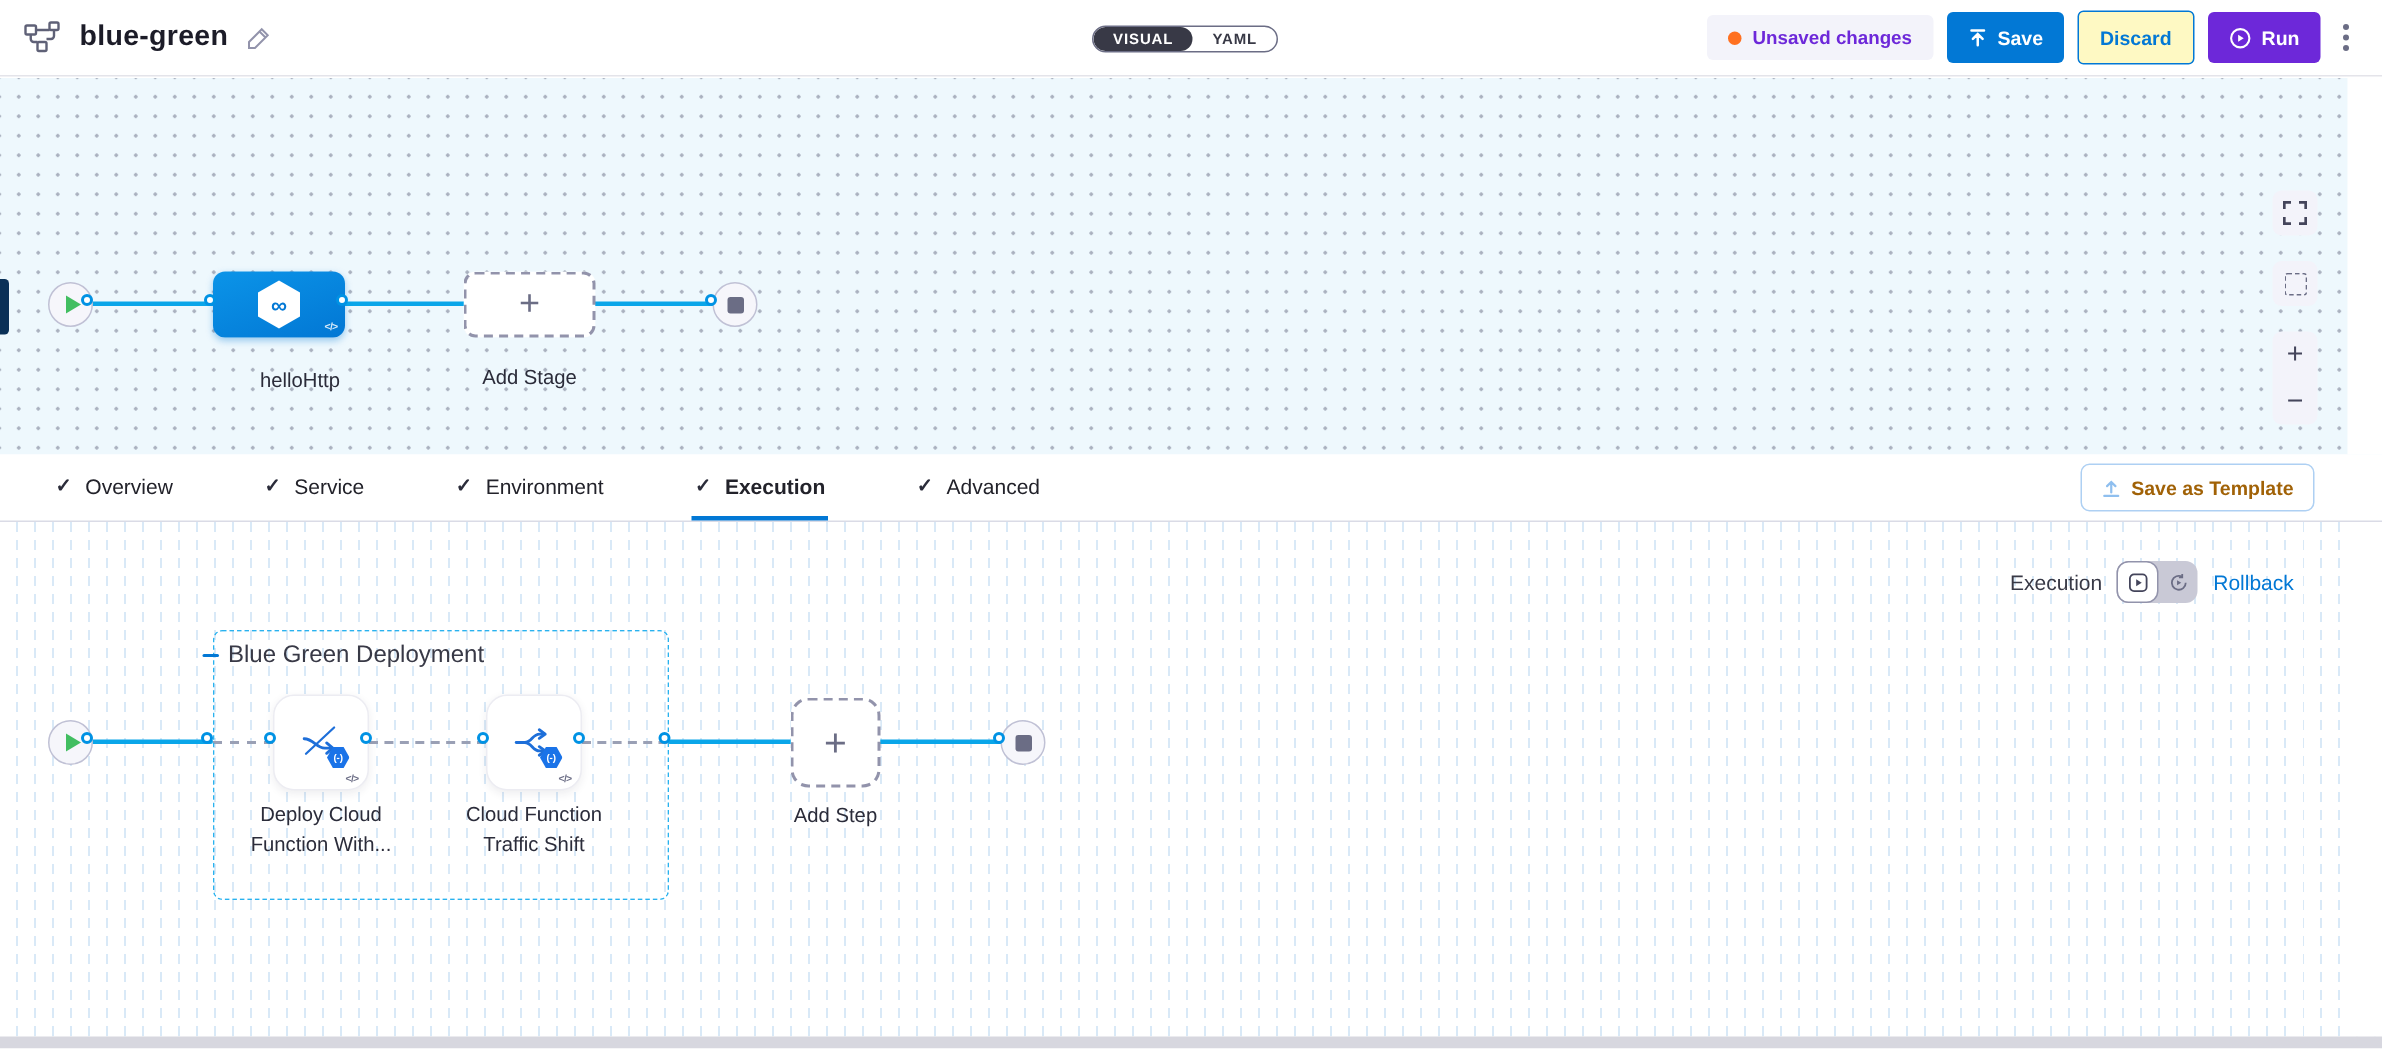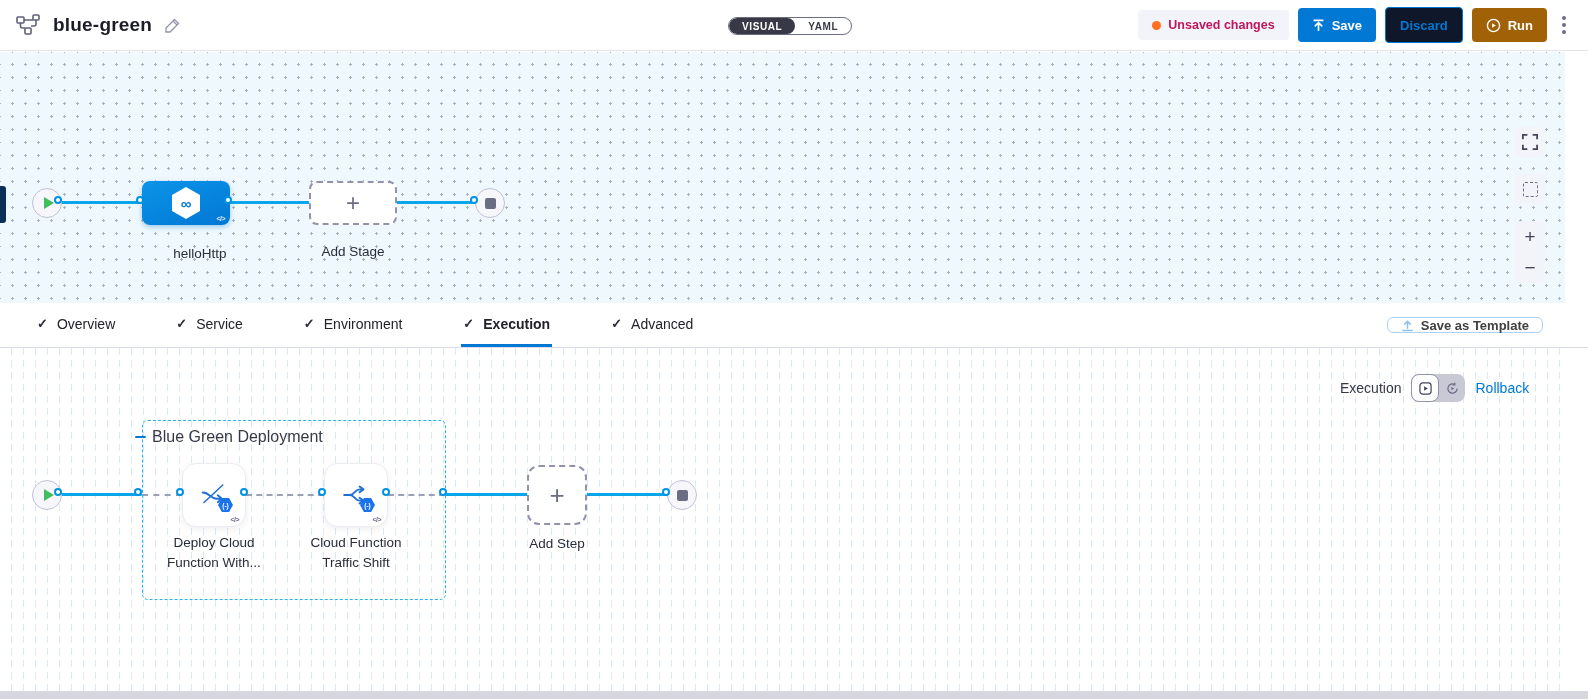--- a/index.html
+++ b/index.html
@@ -9,26 +9,26 @@
   .header{position:absolute;top:0;left:0;width:1588px;height:51px;background:#fff;border-bottom:1px solid #e4e4ea;display:flex;align-items:center;padding:0 16px;z-index:30}
   .h-left{display:flex;align-items:center;gap:13px}
   .pipeline-ic{color:#5f6177;display:flex}
   .title{font-size:19px;font-weight:700;color:#1c1c28;letter-spacing:.2px}
   .pencil{color:#9293ab;display:flex;cursor:pointer}
   .mode-toggle{position:absolute;left:728px;top:17px;display:flex;height:18px;border:1px solid #6b6d85;border-radius:10px;background:#fff;overflow:hidden;cursor:pointer}
   .seg{font-size:10px;font-weight:700;letter-spacing:.6px;display:flex;align-items:center;justify-content:center;padding:0 13px}
   .seg.dark{background:#383946;color:#fff;border-radius:10px}
   .seg.light{color:#383946}
   .h-right{margin-left:auto;display:flex;align-items:center;gap:9px}
-  .unsaved{background:#f3f3fa;border-radius:4px;height:30px;display:flex;align-items:center;gap:7px;padding:0 14px;font-size:12.5px;font-weight:700;color:#be185d}
+  .unsaved{background:#f3f3fa;border-radius:4px;height:30px;display:flex;align-items:center;gap:7px;padding:0 14px;font-size:12.5px;font-weight:700;color:#6d28d9}
   .unsaved .dot{width:9px;height:9px;border-radius:50%;background:#ff7020}
   .btn{height:30px;border-radius:4px;border:none;font-size:13px;font-weight:700;display:flex;align-items:center;gap:7px;padding:17px 14px;cursor:pointer;font-family:"Liberation Sans",sans-serif}
   .btn-save{background:#0278d5;color:#fff}
-  .btn-discard{background:#0f172a;color:#0278d5;border:1px solid #0278d5}
-  .btn-run{background:#a16207;color:#fff}
+  .btn-discard{background:#fef9c3;color:#0278d5;border:1px solid #0278d5}
+  .btn-run{background:#6d28d9;color:#fff}
   .kebab{display:flex;flex-direction:column;gap:3px;padding:4px 6px;cursor:pointer}
   .kebab i{width:4px;height:4px;border-radius:50%;background:#6b6d85}
 
   
   .canvas-top{position:absolute;top:52px;left:0;width:1588px;height:251px;background-color:#eef8fd;background-image:radial-gradient(circle,#a9b0be 1px,transparent 1.3px);background-size:13px 13px;background-position:6px 6px;overflow:hidden}
   .gutter{position:absolute;top:0;right:0;width:23px;height:100%;background:#fff}
   .left-strip{position:absolute;left:0;top:134px;width:6px;height:37px;background:#0a3057;border-radius:0 3px 3px 0}
   .line{position:absolute;height:3px;background:#0aa6e9;border-radius:2px;z-index:1}
   .dline{position:absolute;height:0;border-top:2px dashed #9aa0b5;z-index:1}
   .ring{position:absolute;width:8px;height:8px;background:#fff;border:2.5px solid #0092e4;border-radius:50%;z-index:6}
@@ -44,21 +44,21 @@
   .ctl-btn{position:absolute;left:1515px;width:30px;height:30px;background:#f3f3fa;border-radius:6px;display:flex;align-items:center;justify-content:center;cursor:pointer;color:#44455b}
   .zoom-panel{position:absolute;left:1515px;top:169px;width:30px;height:62px;background:#f3f3fa;border-radius:6px;display:flex;flex-direction:column;align-items:center;justify-content:space-around;cursor:pointer}
   .zoom-glyph{font-size:19px;color:#44455b;line-height:1;cursor:pointer}
   .marquee-ic{width:15px;height:15px;border:1.6px dashed #6b6d85;border-radius:2px}
 
   
   .tabbar{position:absolute;top:303px;left:0;width:1588px;height:45px;background:#fff;border-bottom:1px solid #dadbe6;display:flex;align-items:stretch;padding-left:35px;z-index:20}
   .tab{display:flex;align-items:center;gap:9px;font-size:14px;color:#22222a;border-bottom:3px solid transparent;margin-right:57px;cursor:pointer;padding:0 2px}
   .tab .chk{font-size:13px;color:#2b2c3a;font-weight:700}
   .tab.active{font-weight:700;border-bottom-color:#0278d5}
-  .save-template{margin-left:auto;margin-right:45px;align-self:center;height:16px;display:flex;align-items:center;gap:7px;border:1px solid #aed0f3;border-radius:6px;padding:0 13px;color:#404040;font-size:13px;font-weight:700;background:#fff;cursor:pointer}
+  .save-template{margin-left:auto;margin-right:45px;align-self:center;height:32px;display:flex;align-items:center;gap:7px;border:1px solid #aed0f3;border-radius:6px;padding:0 13px;color:#a16207;font-size:13px;font-weight:700;background:#fff;cursor:pointer}
 
   
   .canvas-bottom{position:absolute;top:348px;left:0;width:1588px;height:343px;background:#fff;overflow:hidden;
     background-image:repeating-linear-gradient(to bottom,transparent 0 7px,#ffffff 7px 12px),repeating-linear-gradient(to right,transparent 0 11px,#d9e9f7 11px 12px)}
   .exec-row{position:absolute;top:26px;left:1340px;display:flex;align-items:center;gap:10px;z-index:10}
   .exec-label{font-size:14px;color:#383946}
   .mode-sw{width:54px;height:28px;background:#c9c9d6;border-radius:8px;display:flex;align-items:center;cursor:pointer}
   .mode-sw .knob{width:28px;height:28px;background:#fff;border:1px solid #9293ab;border-radius:8px;display:flex;align-items:center;justify-content:center;color:#44455b}
   .mode-sw .alt{flex:1;display:flex;align-items:center;justify-content:center;color:#6b6d85}
   .rollback{font-size:14px;color:#0278d5;font-weight:400;cursor:pointer}

